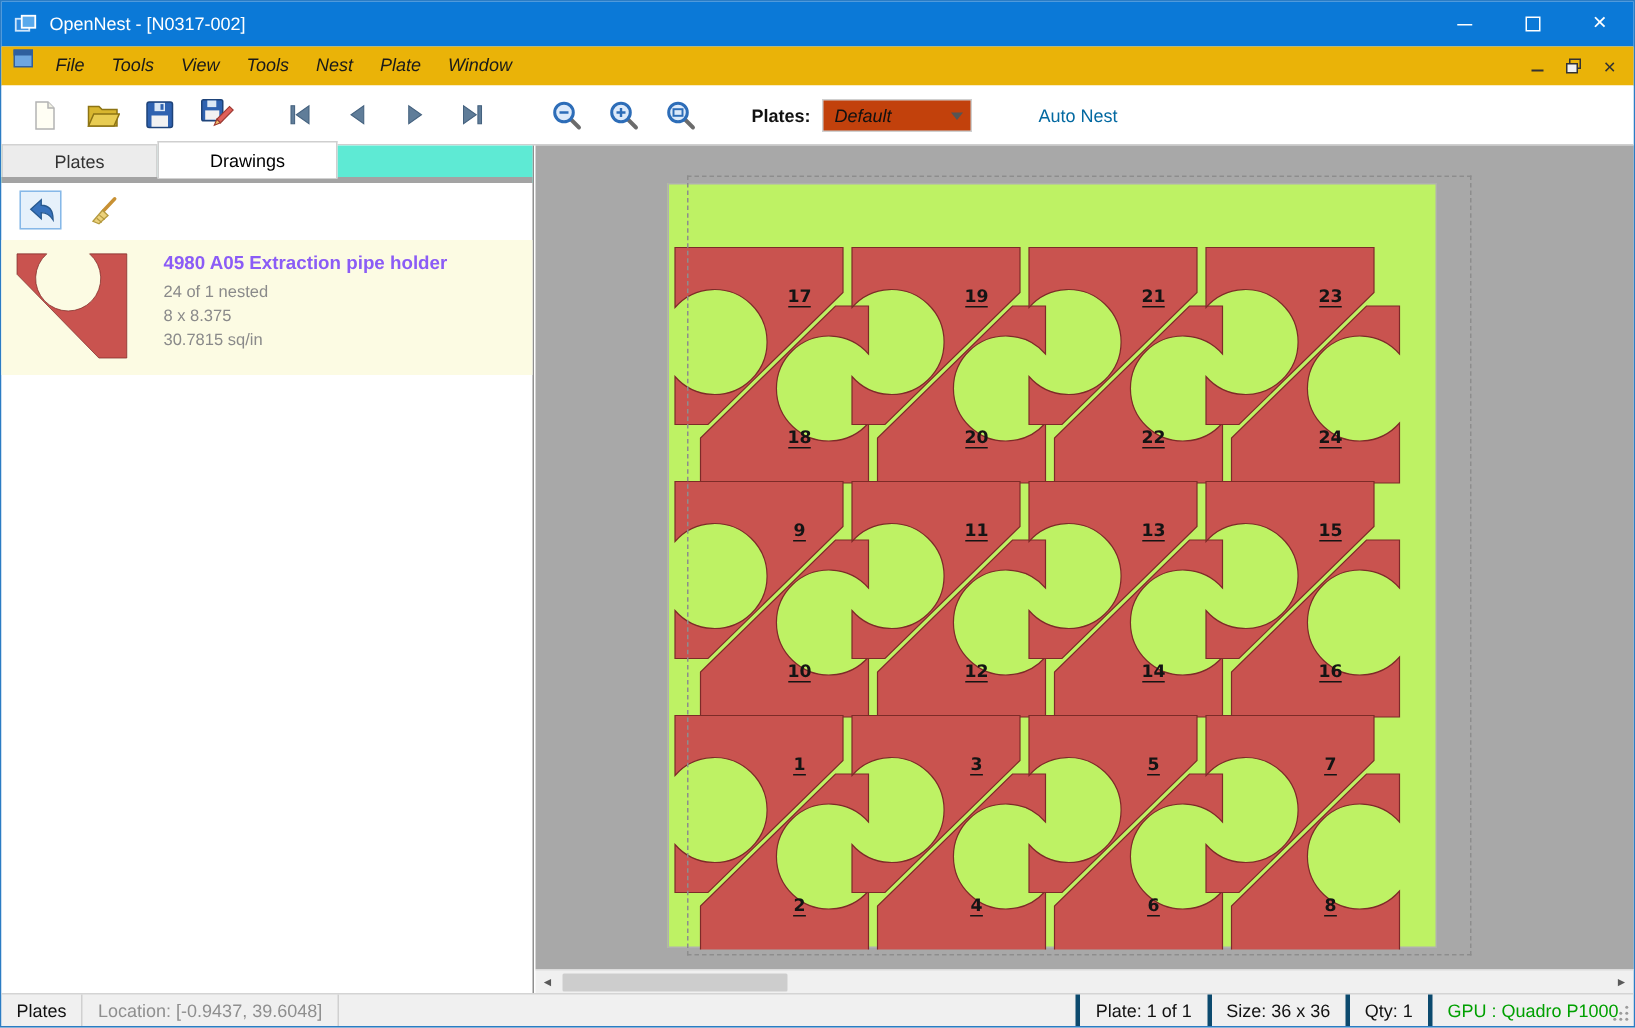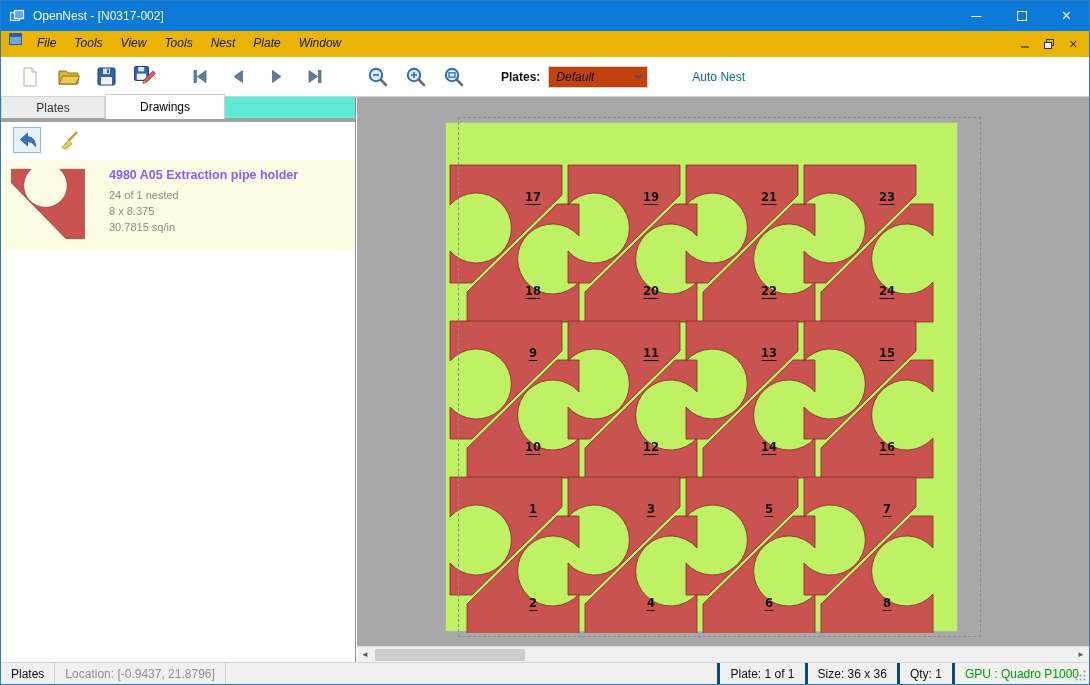--- a/index.html
+++ b/index.html
@@ -373,21 +373,21 @@
   </div>
 
   <div class="hscroll">
     <div class="sb-arrow sb-left">◄</div>
     <div class="sb-thumb"></div>
     <div class="sb-arrow sb-right">►</div>
   </div>
 
   <div class="statusbar">
     <div class="sb-cell sb-sep-r">Plates</div>
-    <div class="sb-cell sb-sep-r sb-loc">Location: [-0.9437, 21.8796]</div>
+    <div class="sb-cell sb-sep-r sb-loc">Location: [-0.9437, 39.6048]</div>
     <div class="sb-spacer"></div>
     <div class="sb-cell sb-sep-l">Plate: 1 of 1</div>
     <div class="sb-cell sb-sep-l">Size: 36 x 36</div>
     <div class="sb-cell sb-sep-l">Qty: 1</div>
     <div class="sb-cell sb-sep-l sb-gpu">GPU : Quadro P1000</div>
     <svg class="grip" width="13" height="13" viewBox="0 0 13 13">
       <circle cx="10.5" cy="2.5" r="1" fill="#9b9b9b"></circle>
       <circle cx="10.5" cy="6.5" r="1" fill="#9b9b9b"></circle>
       <circle cx="10.5" cy="10.5" r="1" fill="#9b9b9b"></circle>
       <circle cx="6.5" cy="6.5" r="1" fill="#9b9b9b"></circle>

